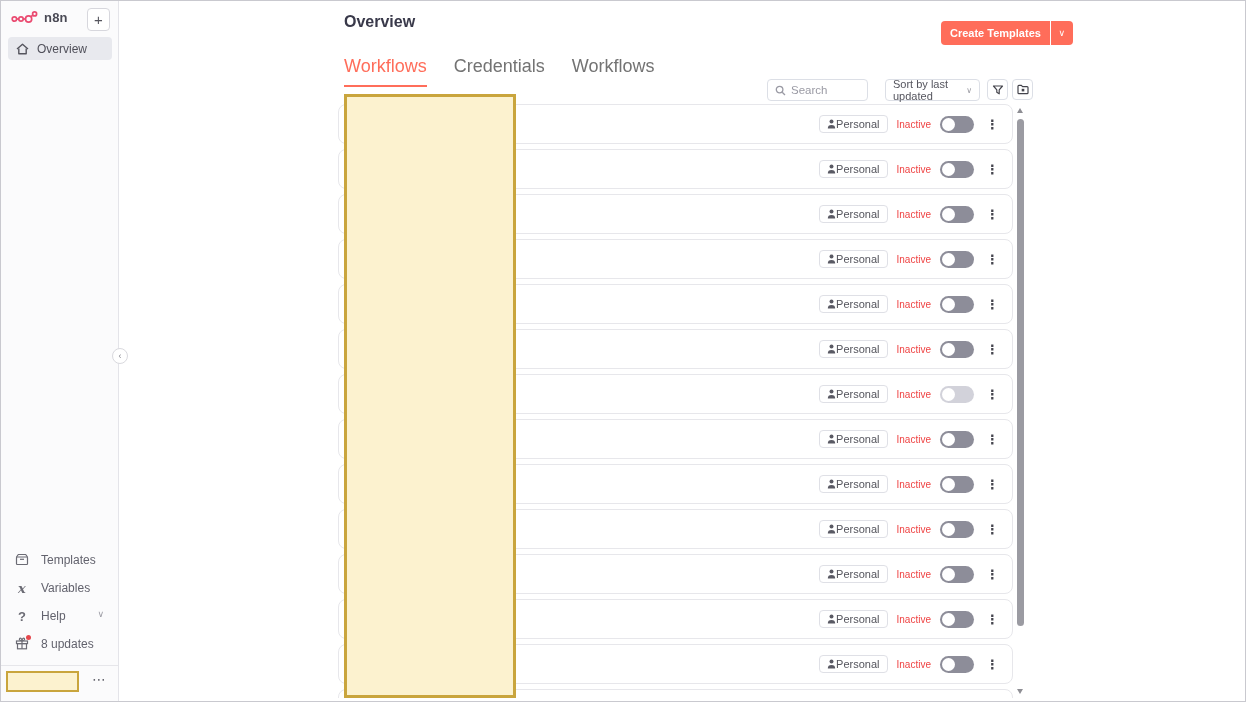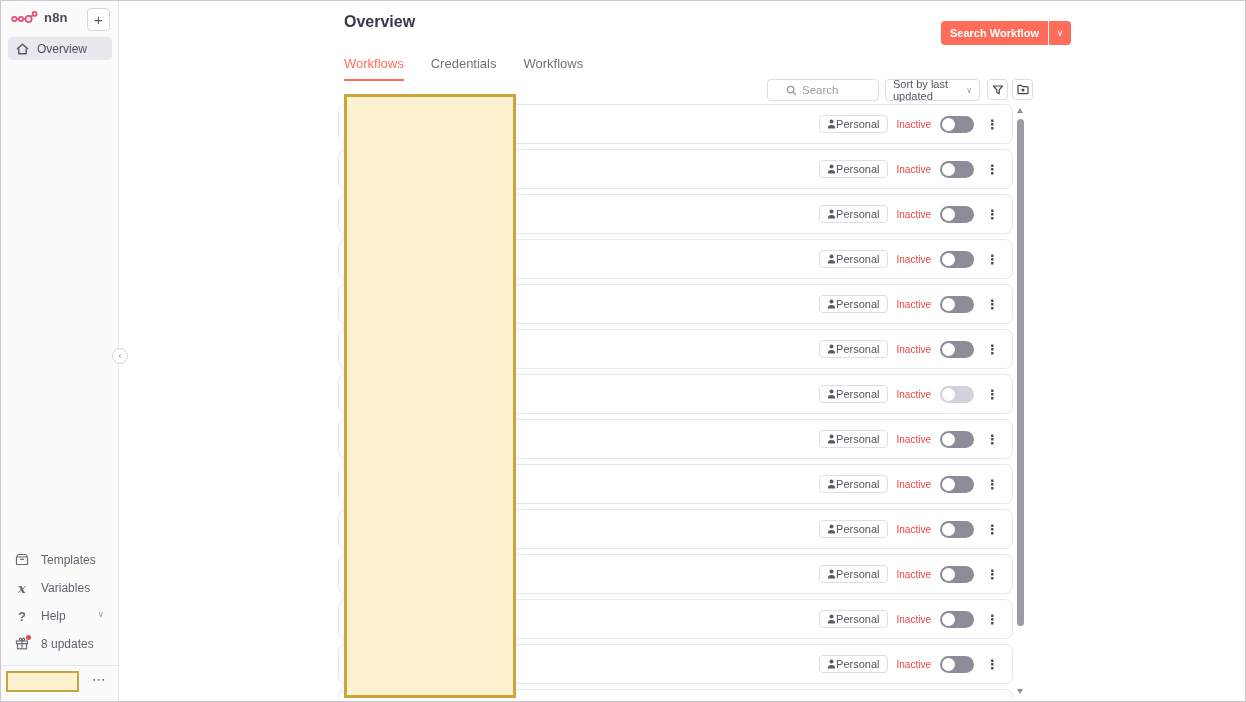--- a/index.html
+++ b/index.html
@@ -23,26 +23,26 @@
   .collapse-btn { position:absolute; left:111px; top:347px; width:16px; height:16px; border:1px solid #d9d9de; border-radius:50%; background:#fff; z-index:6; font-size:9px; color:#8a8a92; text-align:center; line-height:14px; cursor:pointer; }
 
   
   .page-title { position:absolute; left:343px; top:12px; font-size:16px; font-weight:bold; color:#39394a; }
   .page-subtitle { position:absolute; left:343px; top:34px; font-size:12px; color:#9597a1; }
   .create-btn { position:absolute; left:940px; top:20px; height:24px; display:flex; cursor:pointer; }
   .create-main { background:#ff6d5a; color:#fff; font-size:11px; font-weight:bold; border-radius:4px 0 0 4px; padding:0 9px; display:flex; align-items:center; }
   .create-caret { background:#ff6d5a; color:#fff; width:22px; margin-left:1px; border-radius:0 4px 4px 0; display:flex; align-items:center; justify-content:center; font-size:9px; }
 
   
-  .tabs { position:absolute; left:343px; top:55px; display:flex; gap:27px; font-size:13px; }
+  .tabs { position:absolute; left:343px; top:55px; display:flex; gap:27px; font-size:18px; }
   .tab { color:#737373; padding-bottom:8px; cursor:pointer; }
   .tab.active { color:#ff6d5a; border-bottom:2px solid #ff6d5a; }
 
   
-  .search-box { position:absolute; left:766px; top:78px; width:112px; height:22px; border:1px solid #dcdfe6; border-radius:4px; background:#fff; display:flex; align-items:center; gap:5px; padding-left:18px; }
+  .search-box { position:absolute; left:766px; top:78px; width:101px; height:22px; border:1px solid #dcdfe6; border-radius:4px; background:#fff; display:flex; align-items:center; gap:5px; padding-left:7px; }
   .search-box input { border:none; outline:none; width:75px; font-size:11.5px; color:#555; background:transparent; font-family:inherit; }
   .search-box input::placeholder { color:#9a9aa4; }
   .sort-select { position:absolute; left:884px; top:78px; width:95px; height:22px; border:1px solid #dcdfe6; border-radius:4px; background:#fff; font-size:11px; color:#55555e; display:flex; align-items:center; padding-left:7px; cursor:pointer; position:absolute; }
   .sort-select .chev { position:absolute; right:7px; color:#9a9aa2; font-size:8px; }
   .tool-btn { position:absolute; top:78px; width:21px; height:21px; border:1px solid #dcdfe6; border-radius:4px; background:#fff; display:flex; align-items:center; justify-content:center; cursor:pointer; }
   .tool-btn.filter { left:986px; }
   .tool-btn.folder { left:1011px; }
 
   
   .list { position:absolute; left:337px; top:103px; width:676px; height:594px; overflow:hidden; }
@@ -144,21 +144,21 @@
     <div class="side-divider"></div>
     <div class="user-row">
       <span class="user-dots">⋯</span>
     </div>
   </div>
 
   <div class="collapse-btn">‹</div>
 
   <div class="page-title">Overview</div>
   <div class="create-btn">
-    <span class="create-main">Search Workflow</span>
+    <span class="create-main">Create Templates</span>
     <span class="create-caret">∨</span>
   </div>
 
   <div class="tabs">
     <span class="tab active">Workflows</span>
     <span class="tab">Credentials</span>
     <span class="tab">Workflows</span>
   </div>
 
   <div class="search-box">

